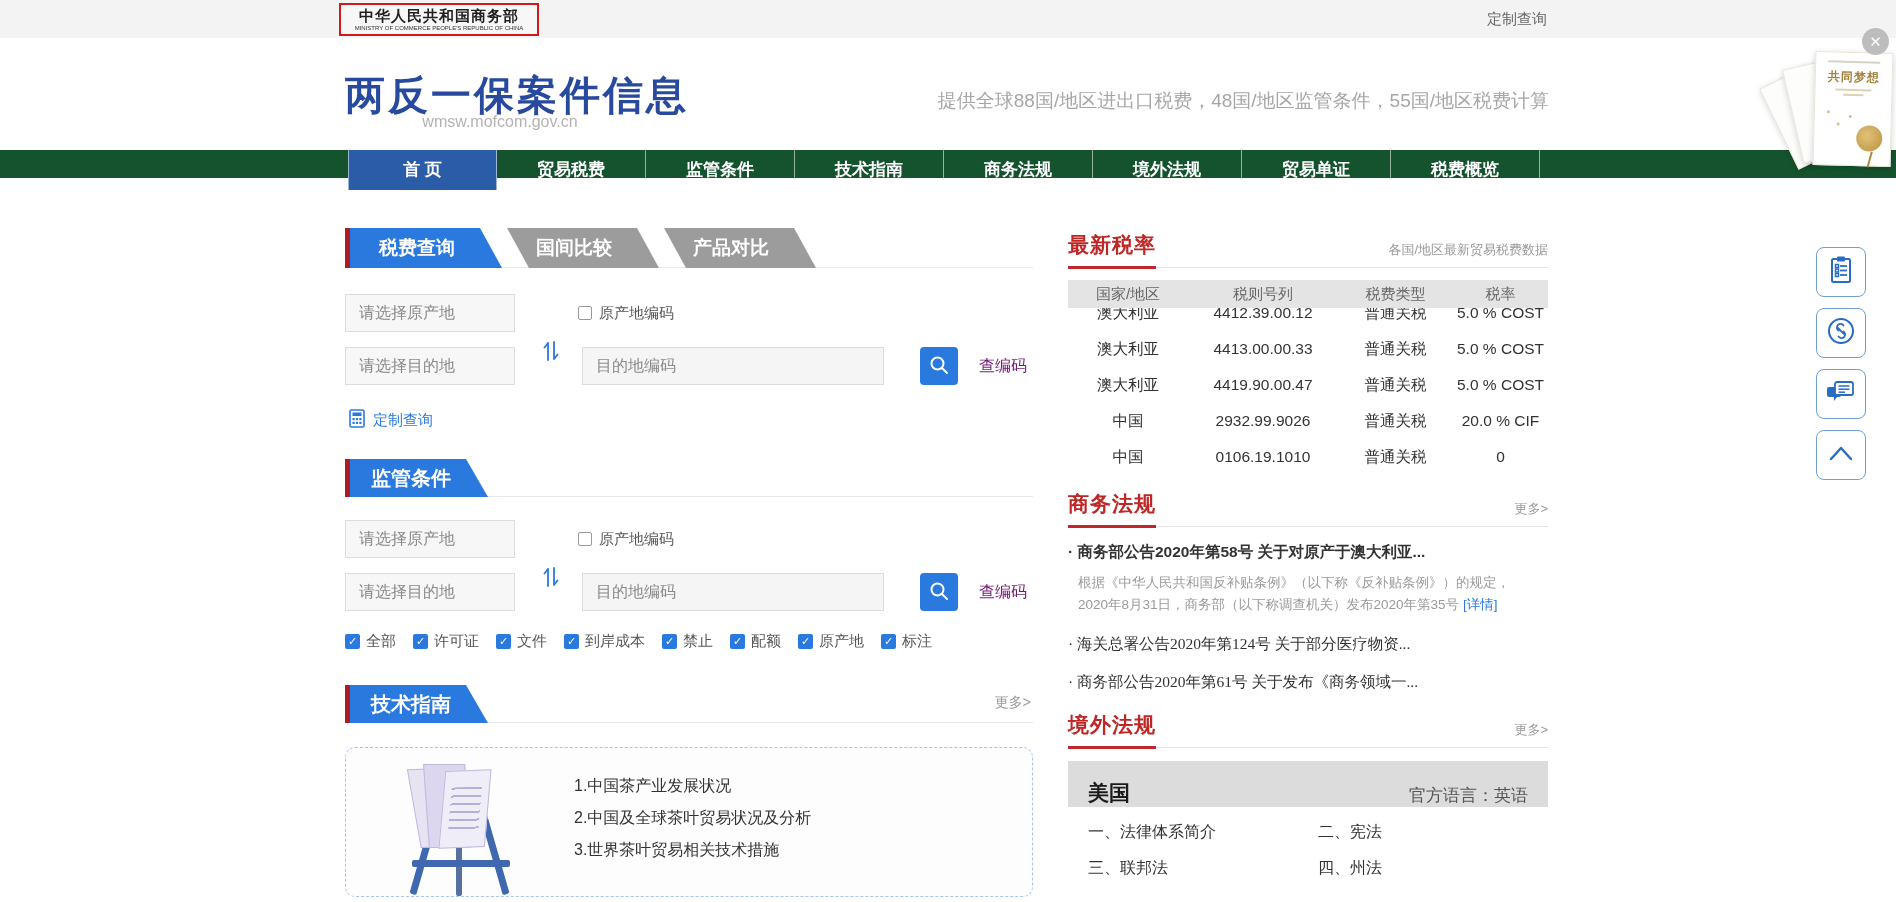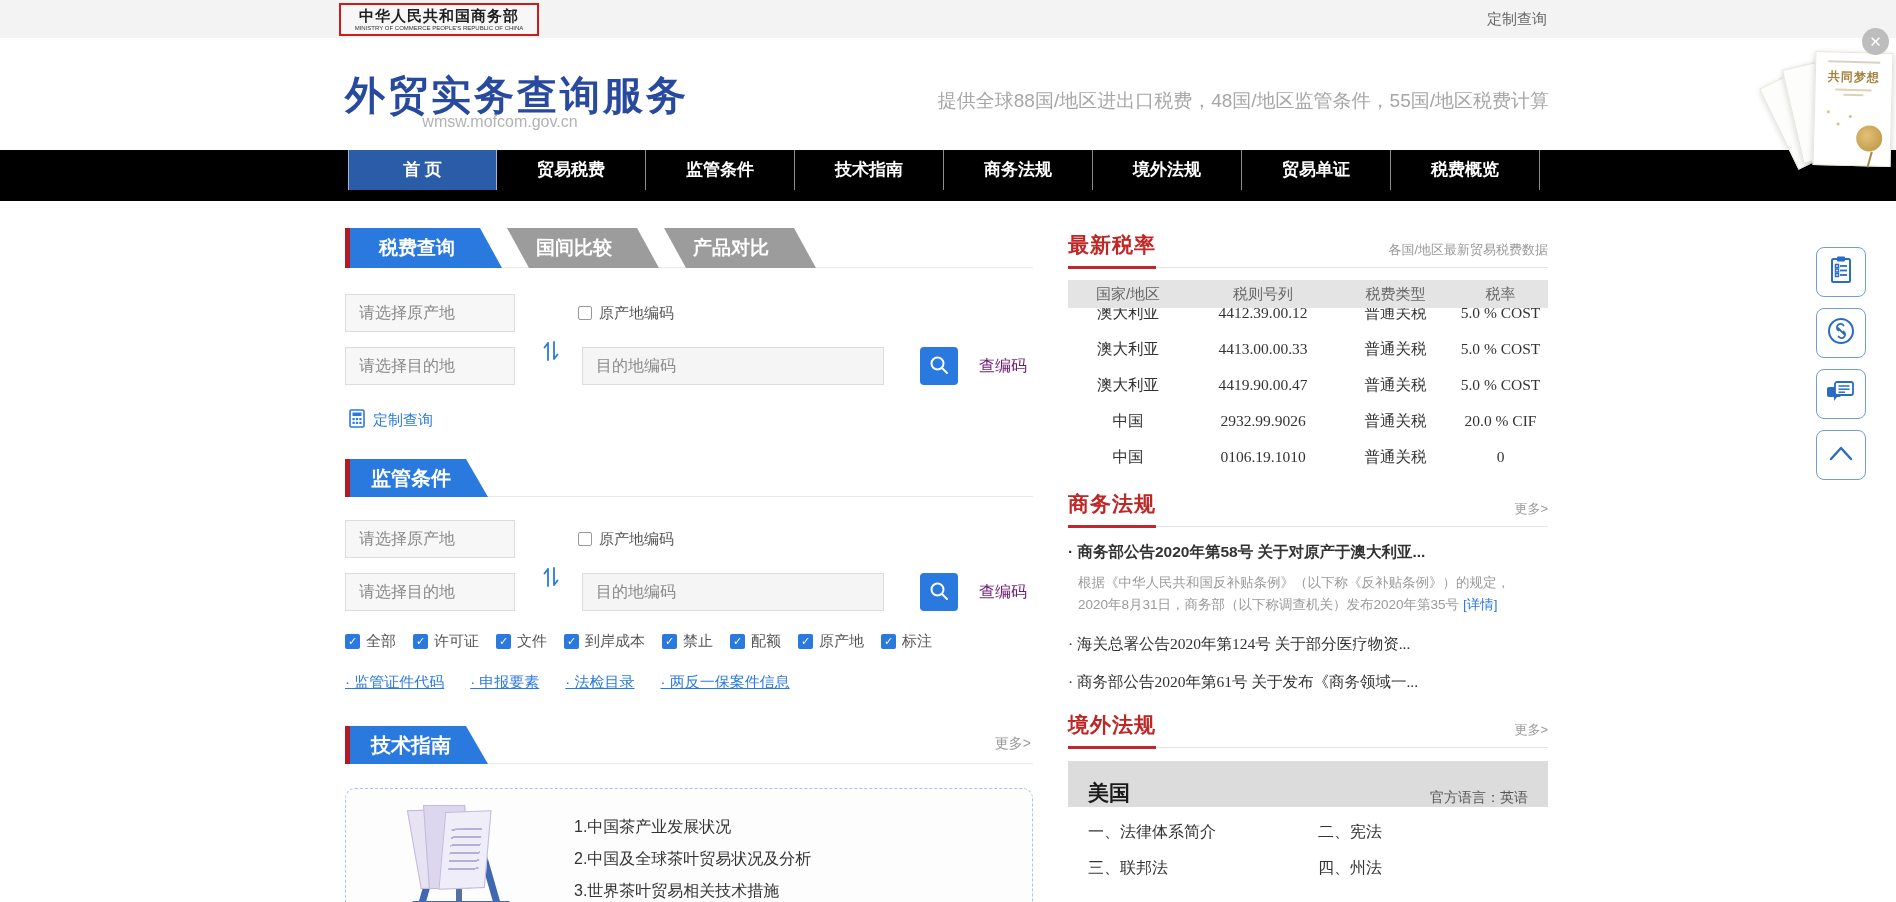--- a/index.html
+++ b/index.html
@@ -22,21 +22,21 @@
 
   
   .site-title { position:absolute; left:345px; top:68px; font-size:40px; font-weight:bold;
     color:#27499e; letter-spacing:3px; white-space:nowrap; }
   .site-domain { position:absolute; left:345px; top:113px; width:310px; text-align:center;
     font-size:16px; color:#b3b3b3; }
   .tagline { position:absolute; left:600px; top:88px; width:949px; text-align:right;
     font-size:19px; color:#a6a6a6; white-space:nowrap; }
 
   
-  .navbar { position:absolute; left:0; top:150px; width:1896px; height:51px; background:#000000; }
+  .navbar { position:absolute; left:0; top:150px; width:1896px; height:28px; background:#14532d; }
   .nav-inner { margin-left:348px; width:1200px; height:40px; display:flex; }
   .nav-item { width:149px; height:40px; line-height:40px; text-align:center; color:#fff;
     font-size:17px; font-weight:bold; border-right:1px solid rgba(255,255,255,.55); cursor:pointer; }
   .nav-item:first-child { border-left:1px solid rgba(255,255,255,.55); }
   .nav-item.active { background:#2b5ca8; }
 
   
   .promo-book { position:absolute; left:1776px; top:50px; width:120px; height:122px; z-index:5; cursor:pointer; }
   .cover { position:absolute; background:#fdfdfb; border:1px solid #e9e5da; box-shadow:0 2px 6px rgba(0,0,0,.18); }
   .cover.b2 { left:0; top:22px; width:56px; height:90px; transform:rotate(-26deg); }
@@ -118,35 +118,35 @@
 
   
   .panel-head { position:relative; border-bottom:1px solid #e5e5e5; }
   .panel-title { display:inline-block; font-size:21px; font-weight:bold; color:#bf2626;
     padding-bottom:7px; border-bottom:3px solid #c0272d; margin-bottom:-2px; letter-spacing:1px; }
   .panel-side { position:absolute; right:0; bottom:8px; font-size:13px; color:#999; }
   .panel-side.link { cursor:pointer; }
 
   .rates-header { display:flex; background:#e4e4e4; height:28px; align-items:center;
     font-size:15px; color:#666; margin-top:12px; }
-  .rates-clip { height:160px; overflow:hidden;font-family:Liberation Serif, serif; }
+  .rates-clip { height:160px; overflow:hidden; }
   .rates-inner { margin-top:-13px; }
   .rate-row { display:flex; height:36px; align-items:center; font-size:15.5px; color:#333; }
   .c1 { width:120px; text-align:center; } .c2 { width:150px; text-align:center; }
   .c3 { width:115px; text-align:center; } .c4 { width:95px; text-align:center; }
 
   .news-first { margin-top:15px; font-size:15.5px; color:#333; cursor:pointer;font-weight:bold; }
   .news-summary { margin-top:9px; font-size:13.5px; color:#9a9a9a; line-height:1.65; padding-left:10px; width:472px; }
   .detail-link { color:#2979df; cursor:pointer; }
   .news-item { margin-top:17px; font-size:15.5px; color:#333; cursor:pointer;font-family:Liberation Serif, serif; }
 
   .country-bar { margin-top:13px; height:46px; background:#dcdcdc; display:flex; align-items:flex-end;
     justify-content:space-between; padding:0 20px;gap:26px; }
   .country-name { font-size:21px; font-weight:bold; color:#1a1a1a; }
-  .country-lang { font-size:14px; color:#555; }
+  .country-lang { font-size:17px; color:#555; }
   .country-links { margin-top:15px; display:grid; grid-template-columns:230px 1fr; row-gap:15px;
     padding-left:20px; font-size:16px; color:#333; }
   .country-links span { cursor:pointer; }
 
   
   .float-bar { position:absolute; left:1816px; top:247px; display:flex; flex-direction:column; gap:11px; z-index:8; }
   .float-btn { width:50px; height:50px; background:#fff; border:1px solid #6f9ed6; border-radius:8px;
     display:flex; align-items:center; justify-content:center; cursor:pointer; }
 </style>
 </head>
@@ -156,21 +156,21 @@
 
   <div class="topbar">
     <div class="logo-box">
       <div class="logo-title">中华人民共和国商务部</div>
       <div class="logo-sub">MINISTRY OF COMMERCE PEOPLE'S REPUBLIC OF CHINA</div>
     </div>
     <div class="topbar-query">定制查询</div>
   </div>
   <div class="close-btn">✕</div>
 
-  <div class="site-title">外贸实务查询服务</div>
+  <div class="site-title">两反一保案件信息</div>
   <div class="site-domain">wmsw.mofcom.gov.cn</div>
   <div class="tagline">提供全球88国/地区进出口税费，48国/地区监管条件，55国/地区税费计算</div>
 
   <div class="navbar">
     <div class="nav-inner">
       <div class="nav-item active">首 页</div>
       <div class="nav-item">贸易税费</div>
       <div class="nav-item">监管条件</div>
       <div class="nav-item">技术指南</div>
       <div class="nav-item">商务法规</div>
@@ -314,26 +314,20 @@
       <label class="cb">
           <span class="cb-checked"></span>
           <span class="cb-label">原产地</span>
         </label>
       <label class="cb">
           <span class="cb-checked"></span>
           <span class="cb-label">标注</span>
         </label>
     </div>
 
-    <div class="links-row">
-      <span>· 监管证件代码</span>
-      <span>· 申报要素</span>
-      <span>· 法检目录</span>
-      <span>· 两反一保案件信息</span>
-    </div>
 
     <div class="badge-row" style="margin-top:34px;">
       <div class="badge-red"></div>
       <div class="badge">技术指南</div>
       <span class="more-link">更多&gt;</span>
     </div>
 
     <div class="dashed-box">
       <div class="book-illus">
         <div class="leg c"></div>

